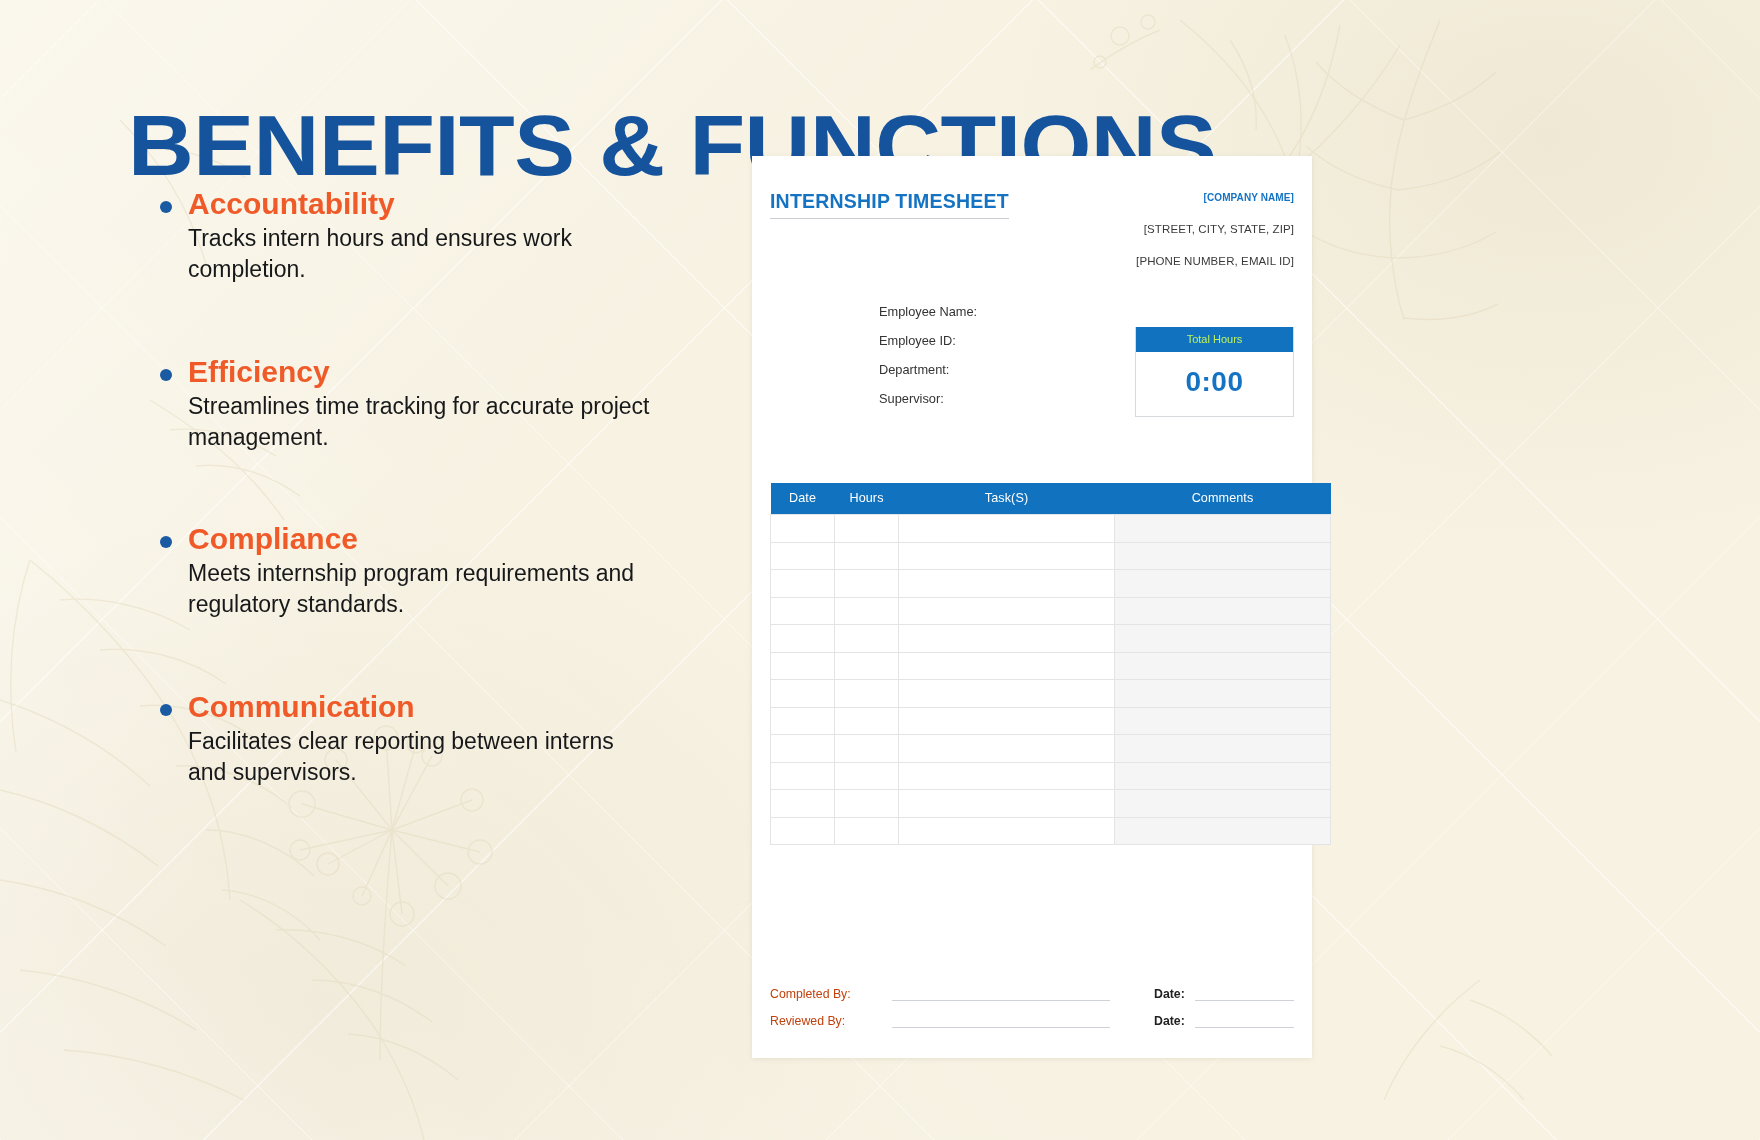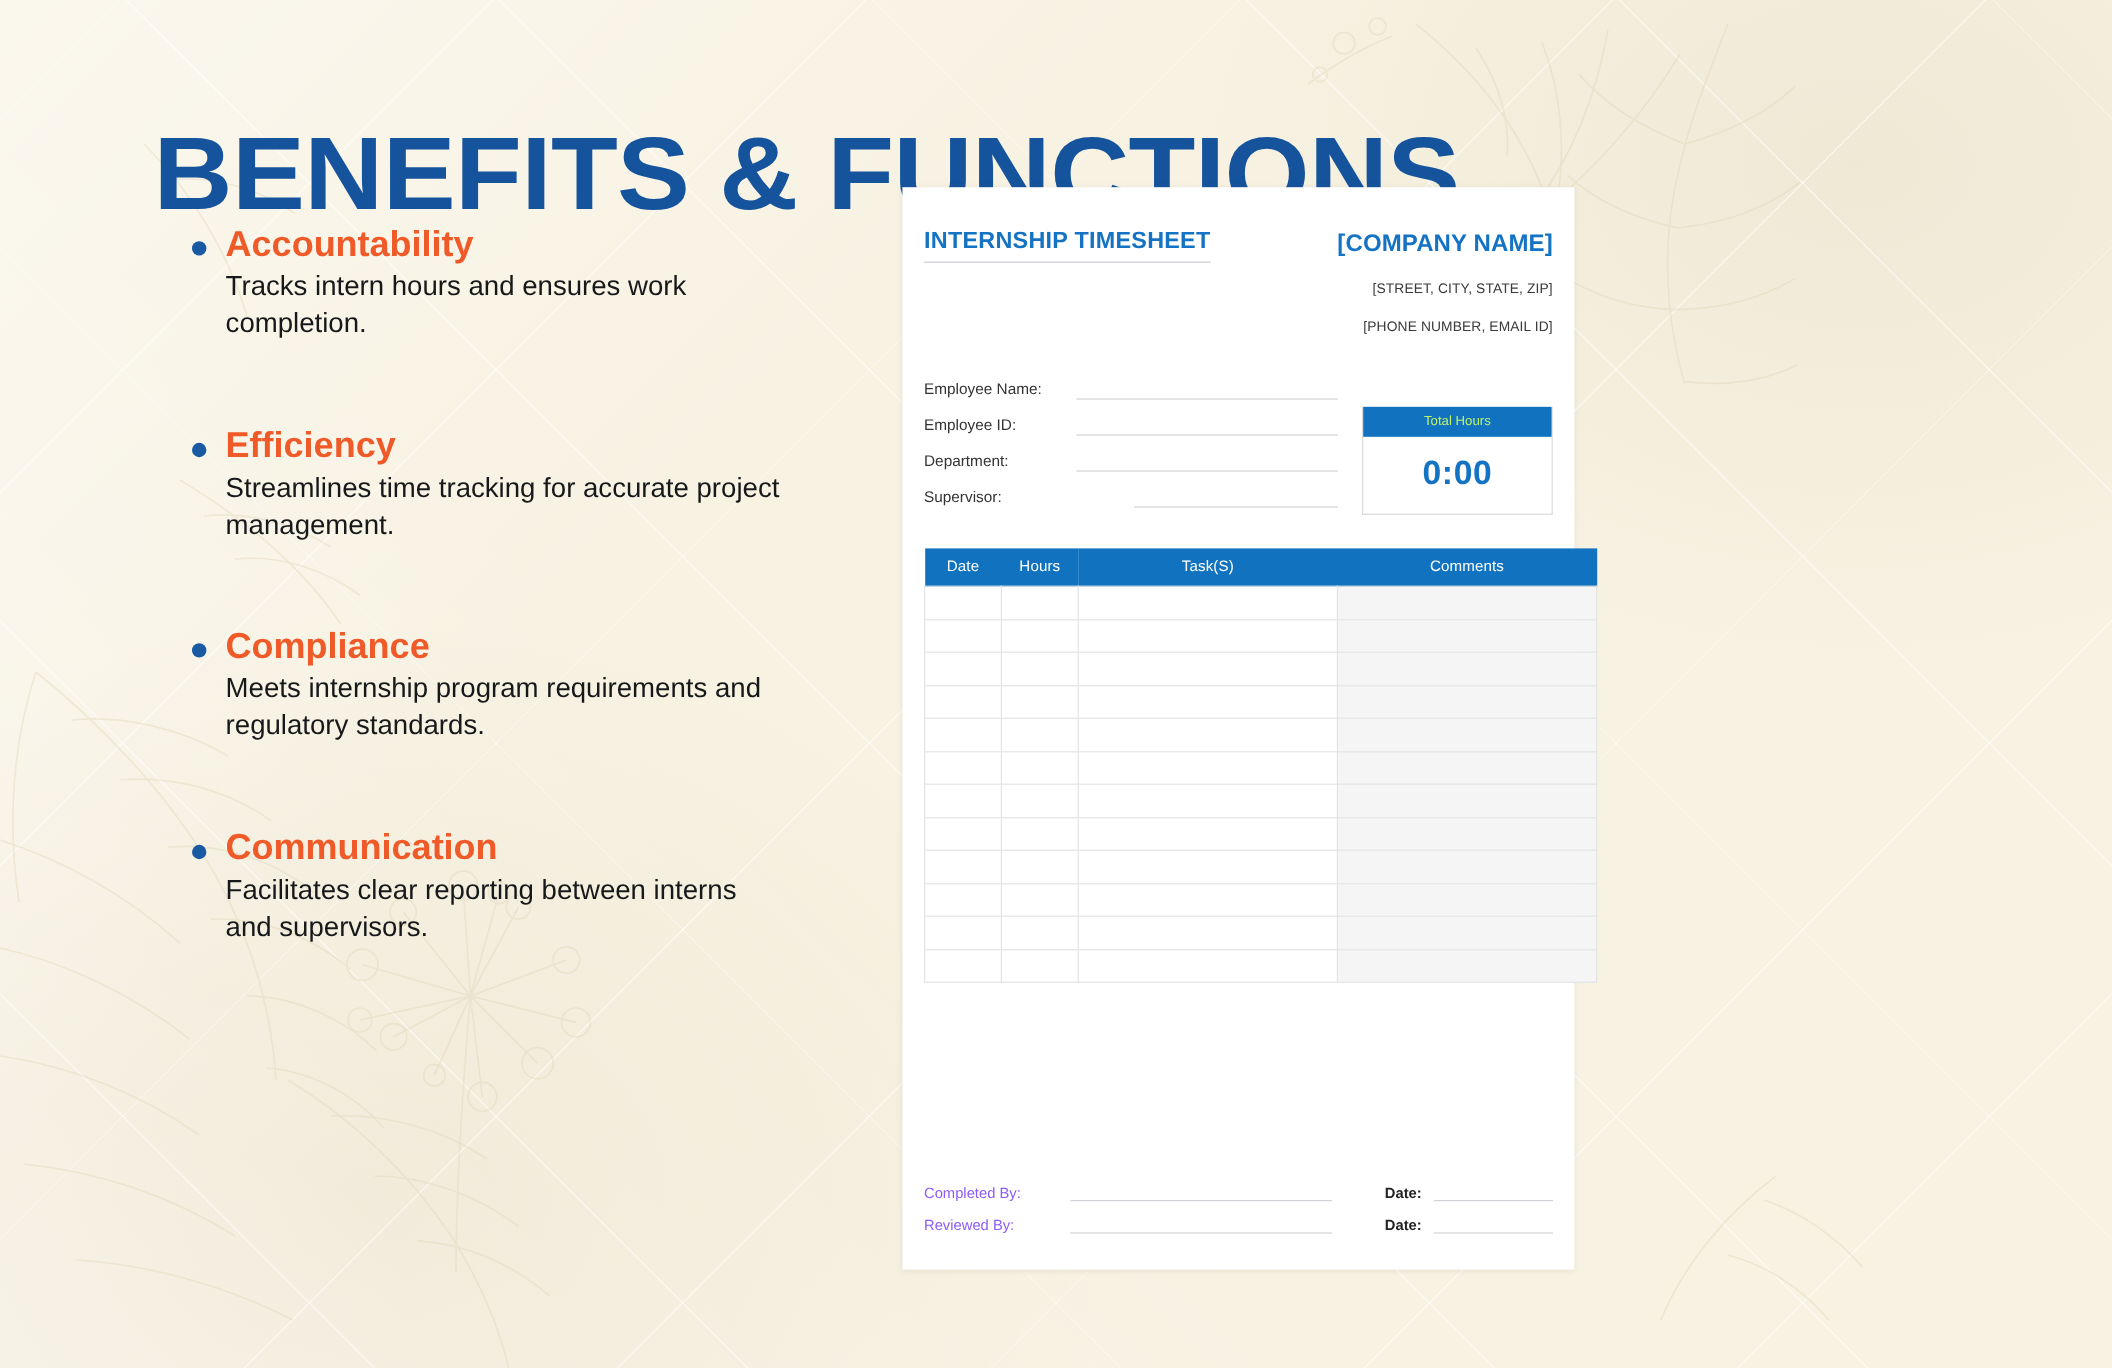--- a/index.html
+++ b/index.html
@@ -133,21 +133,21 @@
     border-bottom: 1.5px solid #c9cdd2;
     padding-bottom: 5px;
     display: inline-block;
   }
 
   #company-block {
     text-align: right;
     padding-top: 2px;
   }
   #company-name {
-    font-size: 20px;
+    font-size: 10px;
     font-weight: 700;
     color: #1573c4;
     letter-spacing: 0.1px;
   }
   .company-line {
     font-size: 11.5px;
     color: #3a3a3a;
     margin-top: 20px;
     letter-spacing: 0.1px;
   }
@@ -157,22 +157,23 @@
     justify-content: space-between;
     align-items: flex-start;
     margin-top: 38px;
   }
 
   #employee-fields {
     width: 345px;
   }
   .field-row {
     display: flex;
-    align-items: flex-start;
+    align-items: center;
     margin-bottom: 14px;
+    flex-direction: column;
   }
   .field-row:last-child { margin-bottom: 0; gap: 48px; }
   .field-label {
     font-size: 12.8px;
     color: #333333;
     width: 127px;
     flex: none;
     line-height: 1.1;
   }
   .field-line {
@@ -239,21 +240,21 @@
     bottom: 14px;
   }
   .sign-row {
     display: flex;
     align-items: flex-end;
     margin-bottom: 12px;
   }
   .sign-row:last-child { margin-bottom: 16px; }
   .sign-label {
     font-size: 12.3px;
-    color: #8b5cf6;
+    color: #c2410c;
     width: 122px;
     flex: none;
   }
   .sign-line {
     border-bottom: 1px solid #cfd2d6;
     height: 14px;
     width: 218px;
     flex: none;
   }
   .date-label {

